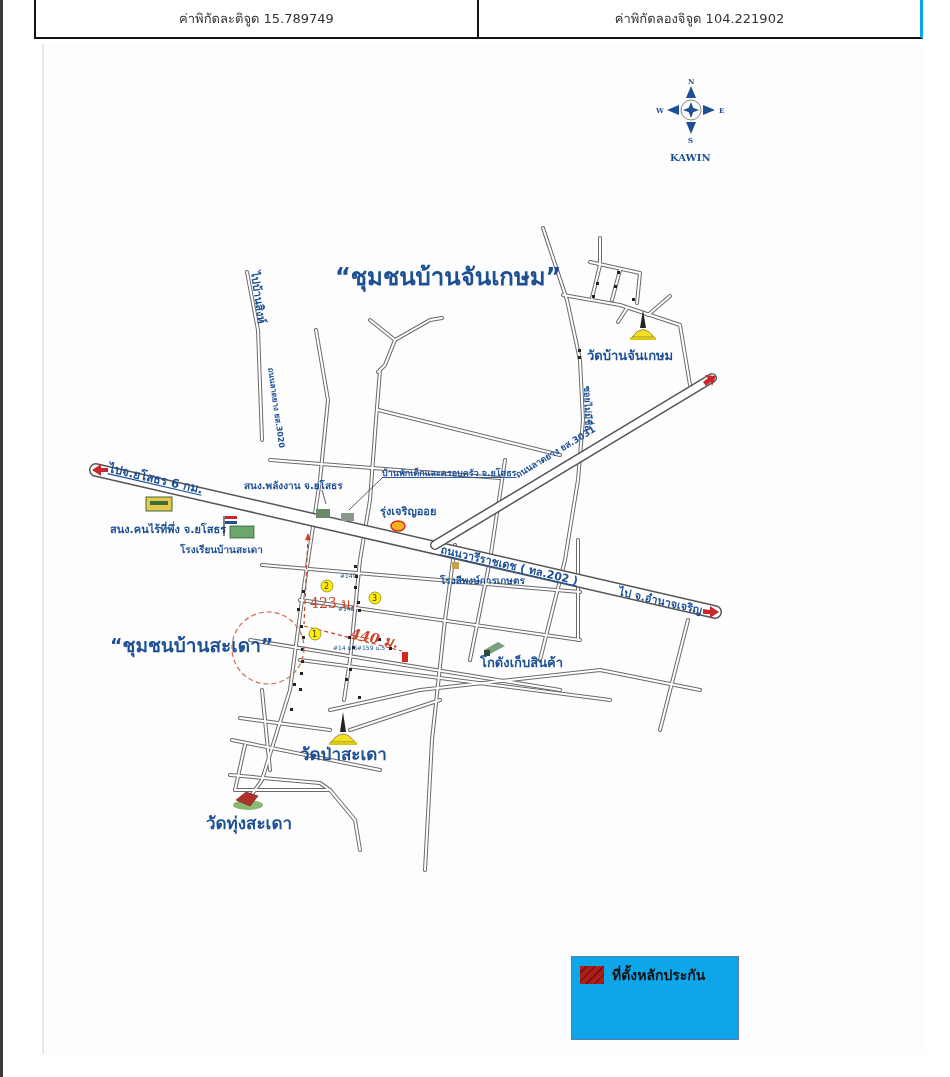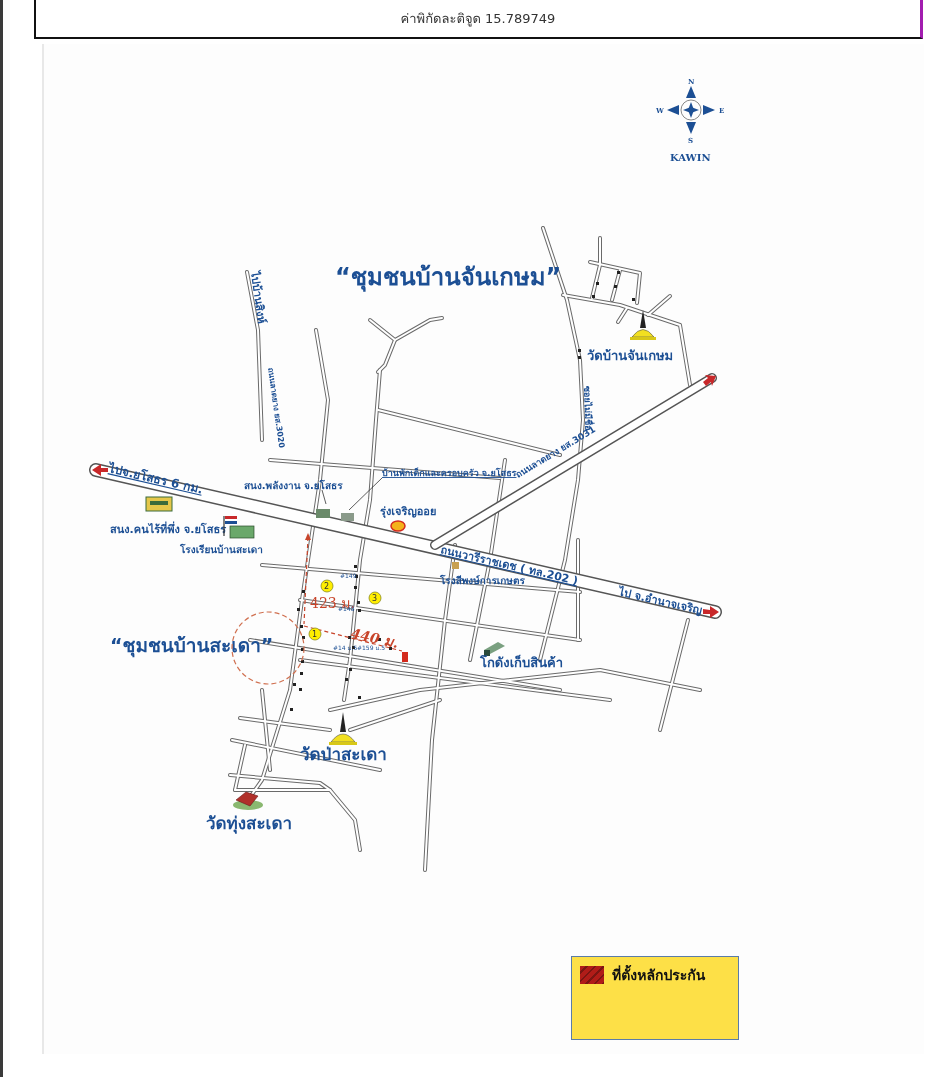--- a/index.html
+++ b/index.html
@@ -1,37 +1,38 @@
 <!DOCTYPE html>
 <html><head>
   <meta charset="utf-8">
   <style>
     html, body { margin:0; padding:0; background:#ffffff; }
     body { width:950px; height:1077px; position:relative; overflow:hidden; font-family:"DejaVu Sans", sans-serif; }
     .left-rule { position:absolute; left:0; top:0; width:3px; height:1077px; background:#3a3a3a; }
-    .coord-table { position:absolute; left:34px; top:0; width:884px; height:37px; border-left:2px solid #111; border-right:3px solid #a21caf; border-bottom:2px solid #111; display:flex; }
+    .coord-table { position:absolute; left:34px; top:0; width:884px; height:37px; border-left:2px solid #111; border-right:3px solid #0ea5e9; border-bottom:2px solid #111; display:flex; }
     .coord-cell { flex:1; display:flex; align-items:center; justify-content:center; font-family:"DejaVu Sans", sans-serif; font-size:13px; color:#333; }
     .coord-cell + .coord-cell { border-left:2px solid #111; }
     .map-panel { position:absolute; left:42px; top:44px; width:880px; height:1010px; background:#fdfdfd; border-left:2px solid #e8e8e8; }
     svg { position:absolute; left:0; top:0; }
     .lbl { font-family:"DejaVu Sans", sans-serif; fill:#1c4f94; font-weight:bold; }
     .lbl-red { font-family:"DejaVu Serif", serif; fill:#c8442a; }
-    .legend { position:absolute; left:571px; top:956px; width:166px; height:82px; border:1.5px solid #5b7ca8; background:#fde047; }
+    .legend { position:absolute; left:571px; top:956px; width:166px; height:82px; border:1.5px solid #5b7ca8; background:#0ea5e9; }
     .legend-row { display:flex; align-items:center; height:36px; padding-left:8px; }
     .legend-swatch-red { width:24px; height:18px; background:repeating-linear-gradient(135deg,#b01c18 0 4px,#7a1512 4px 6px); margin-right:8px; }
     .legend-swatch-yellow { width:22px; height:22px; border-radius:50%; background:#ffee00; border:1px solid #8a8a20; margin-right:8px; }
     .legend-text { font-family:"DejaVu Sans", sans-serif; font-size:14px; font-weight:bold; color:#111; }
   </style>
 </head>
 <body>
 
 <div class="left-rule"></div>
 
 <div class="coord-table">
   <div class="coord-cell">ค่าพิกัดละติจูด 15.789749</div>
+  <div class="coord-cell">ค่าพิกัดลองจิจูด 104.221902</div>
 </div>
 
 <div class="map-panel"></div>
 
 <svg width="950" height="1077" viewBox="0 0 950 1077">
   <defs>
     <g id="road-style"></g>
   </defs>
 
   <g fill="none" stroke-linecap="round" stroke-linejoin="round">

